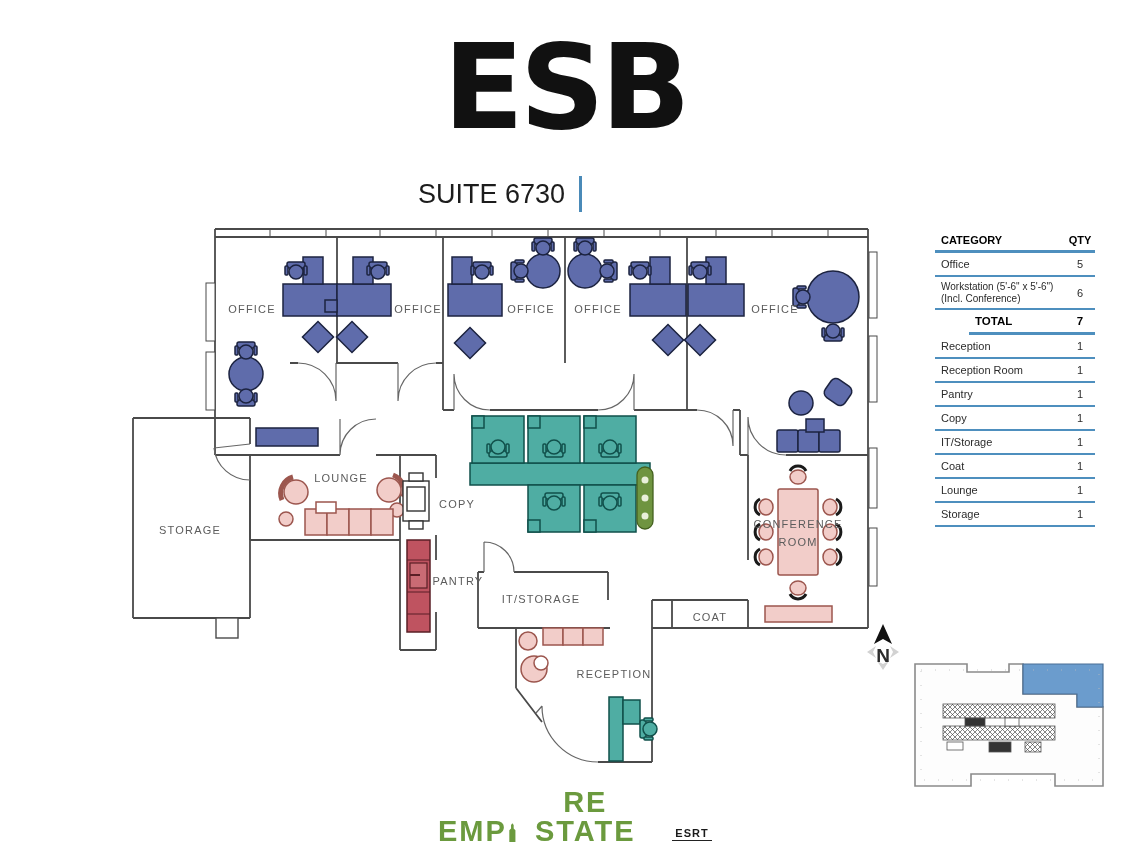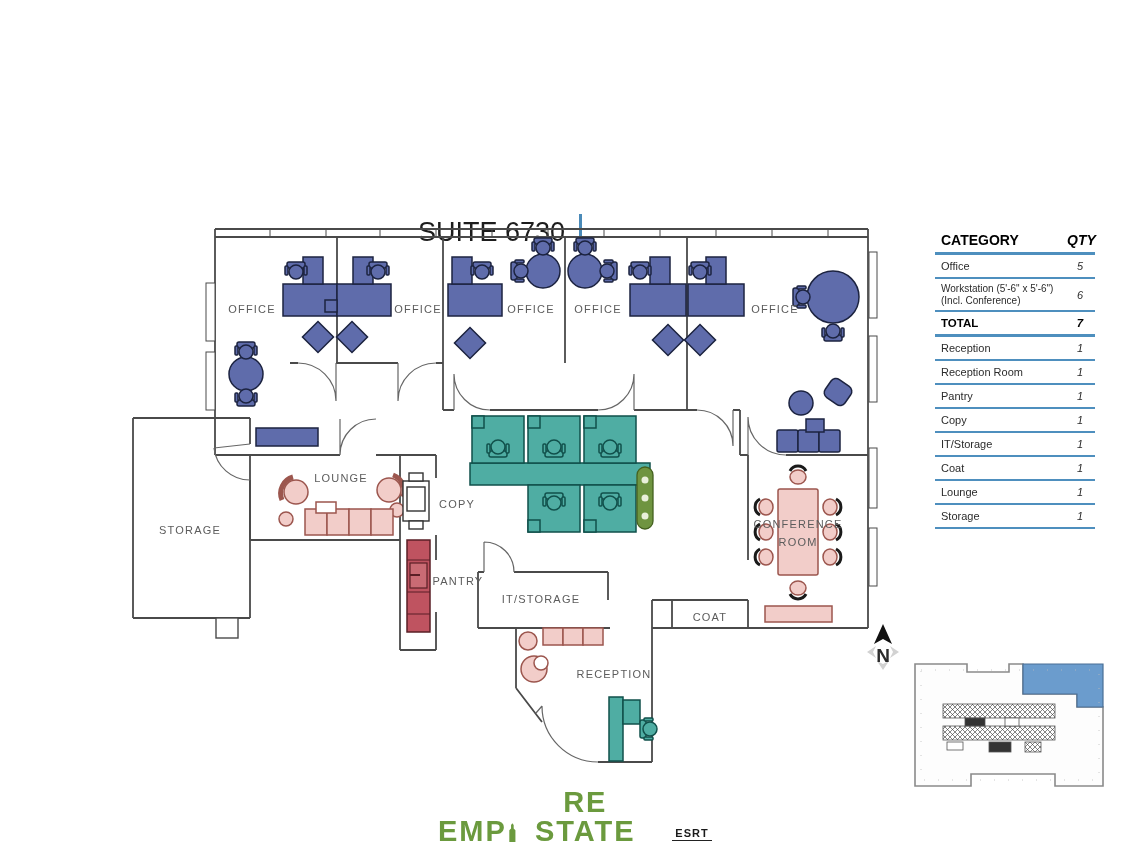--- a/index.html
+++ b/index.html
@@ -3,48 +3,49 @@
 <meta charset="utf-8">
 <style>
   html,body{margin:0;padding:0;background:#ffffff;}
   #page{position:relative;width:1130px;height:842px;background:#fff;overflow:hidden;
         font-family:"Liberation Sans",sans-serif;}
   
   .esb-logo{position:absolute;left:0;right:0;top:28px;text-align:center;
     font-size:118px;font-weight:900;letter-spacing:-4px;color:#111;line-height:1;
     font-family:"DejaVu Sans","Liberation Sans",sans-serif;}
   .suite-line{position:absolute;left:0;right:130px;top:176px;display:flex;
-    justify-content:center;align-items:center;gap:14px;font-size:27px;color:#1c1c1c;margin-top:38px;}
+    justify-content:center;align-items:center;gap:14px;font-size:27px;color:#1c1c1c;}
   .suite-sep{width:3px;height:36px;background:#4a8ab8;}
   .suite-bold{font-weight:bold;}
   
   .legend{position:absolute;left:935px;top:228px;width:160px;font-size:11px;color:#2b2b2b;}
   .lg-row{display:flex;justify-content:space-between;align-items:center;
     border-bottom:2px solid #4e8fbe;padding:4px 2px 4px 6px;min-height:14px;}
-  .lg-row .qty{width:26px;text-align:center;flex:none;font-style:italic;}
-  .lg-head{font-weight:bold;font-size:14px;color:#000;border-bottom:3px solid #4e8fbe;align-items:flex-end;}
-  .lg-total{font-weight:bold;font-size:11.5px;color:#000;border-bottom:3px solid #4e8fbe;}
+  .lg-row .qty{width:26px;text-align:center;flex:none;}
+  .lg-head{font-weight:bold;font-size:11px;color:#000;border-bottom:3px solid #4e8fbe;align-items:flex-end;}
+  .lg-total{font-weight:bold;font-size:11.5px;color:#000;border-bottom:3px solid #4e8fbe;margin-left:34px;}
   .lg-small{font-size:10px;line-height:1.15;}
   
   .empire{position:absolute;left:438px;top:788px;width:215px;text-align:center;}
   .empire-top{display:flex;align-items:flex-end;justify-content:center;gap:1px;
     color:#6b9a3e;font-weight:bold;font-size:29px;letter-spacing:2px;line-height:1;}
   .esrt-block{position:absolute;left:668px;top:827px;width:48px;text-align:center;color:#1a1a1a;}
   .esrt-block .b{font-weight:bold;font-size:11px;letter-spacing:1px;}
   .esrt-block .s{font-size:6.5px;letter-spacing:2px;color:#333;}
   .esrt-block .tiny{font-size:6px;letter-spacing:0;color:#333;margin-top:2px;}
   .esrt-rule{border:none;border-top:1px solid #222;margin:1px 4px;}
   svg text{font-family:"Liberation Sans",sans-serif;}
   .room-label{fill:#5c5c5c;font-size:11px;letter-spacing:1.2px;}
 </style>
 </head>
 <body>
 
 <div id="page">
 
+  <div class="esb-logo">ESB</div>
   <div class="suite-line">
     <span>SUITE 6730</span>
     <span class="suite-sep"></span>
   </div>
 
   <div class="legend">
     <div class="lg-row lg-head">
       <span>CATEGORY</span>
       <span class="qty">QTY</span>
     </div>

